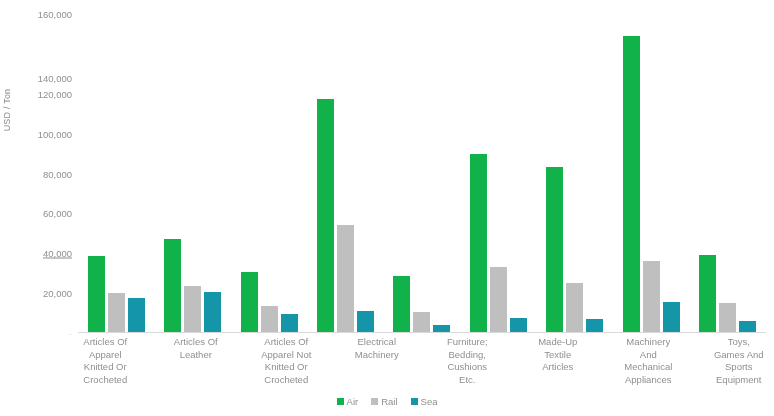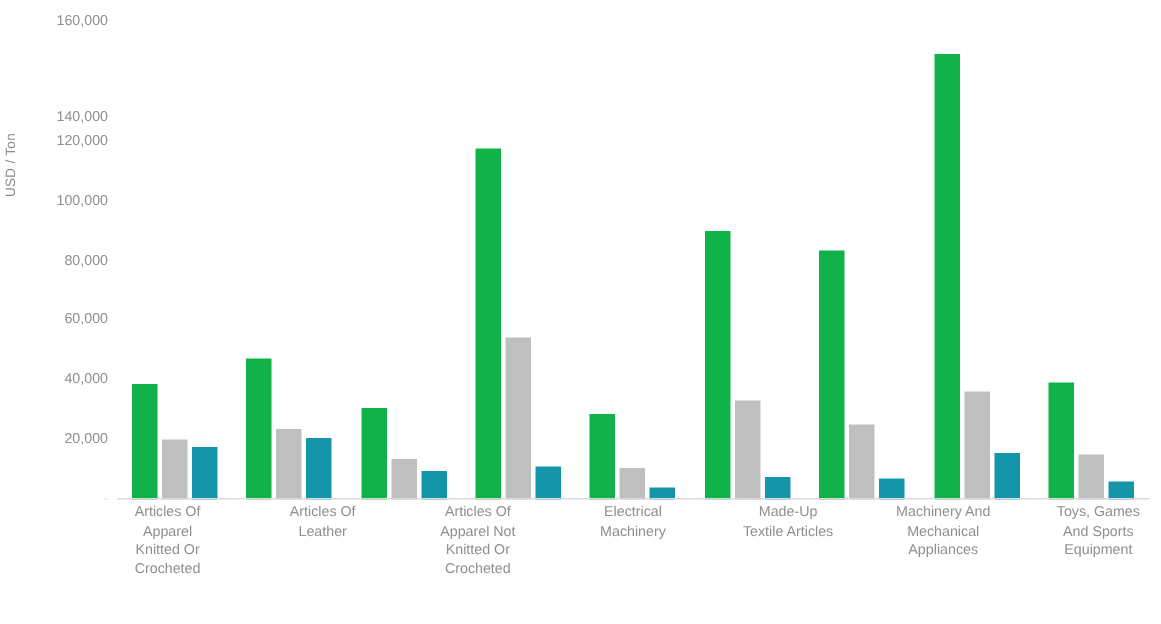--- a/index.html
+++ b/index.html
@@ -145,21 +145,21 @@
   <div id="y-axis-title">USD / Ton</div>
 
   <div id="plot-area">
     <div id="y-ticks">
         <div class="y-tick" style="top: 0%;">160,000</div>
         <div class="y-tick" style="top: 12.5%; margin-top: 24px;">140,000</div>
         <div class="y-tick" style="top: 25%;">120,000</div>
         <div class="y-tick" style="top: 37.5%;">100,000</div>
         <div class="y-tick" style="top: 50%;">80,000</div>
         <div class="y-tick" style="top: 62.5%;">60,000</div>
-        <div class="y-tick" style="top: 75%;">40,000</div>
+        <div class="y-tick" style="top: 75%; text-decoration: underline;">40,000</div>
         <div class="y-tick" style="top: 87.5%;">20,000</div>
         <div class="y-tick" style="top: 100%; color: rgb(226, 226, 226);">-</div>
       </div>
     <div id="groups">
         <div class="group">
           <div class="bar air" style="height: 24.0625%; background: rgb(18, 178, 75);"></div>
           <div class="bar rail" style="height: 12.5%; background: rgb(191, 191, 191);"></div>
           <div class="bar sea" style="height: 10.9375%; background: rgb(21, 149, 168);"></div>
         </div>
         <div class="group">
@@ -204,19 +204,34 @@
         </div>
       </div>
     <div id="baseline"></div>
   </div>
 
   <div id="x-labels">
       <div class="x-label">Articles Of Apparel Knitted Or Crocheted</div>
       <div class="x-label">Articles Of Leather</div>
       <div class="x-label">Articles Of Apparel Not Knitted Or Crocheted</div>
       <div class="x-label">Electrical Machinery</div>
+      <div class="x-label">Furniture; Bedding, Cushions Etc.</div>
       <div class="x-label">Made-Up Textile Articles</div>
       <div class="x-label">Machinery And Mechanical Appliances</div>
       <div class="x-label">Toys, Games And Sports Equipment</div>
     </div>
 
+  <div id="legend">
+      <div class="legend-item">
+        <span class="legend-swatch" style="background: rgb(18, 178, 75);"></span>
+        <span>Air</span>
+      </div>
+      <div class="legend-item">
+        <span class="legend-swatch" style="background: rgb(191, 191, 191);"></span>
+        <span>Rail</span>
+      </div>
+      <div class="legend-item">
+        <span class="legend-swatch" style="background: rgb(21, 149, 168);"></span>
+        <span>Sea</span>
+      </div>
+    </div>
 
 </div>
 
 </body></html>

